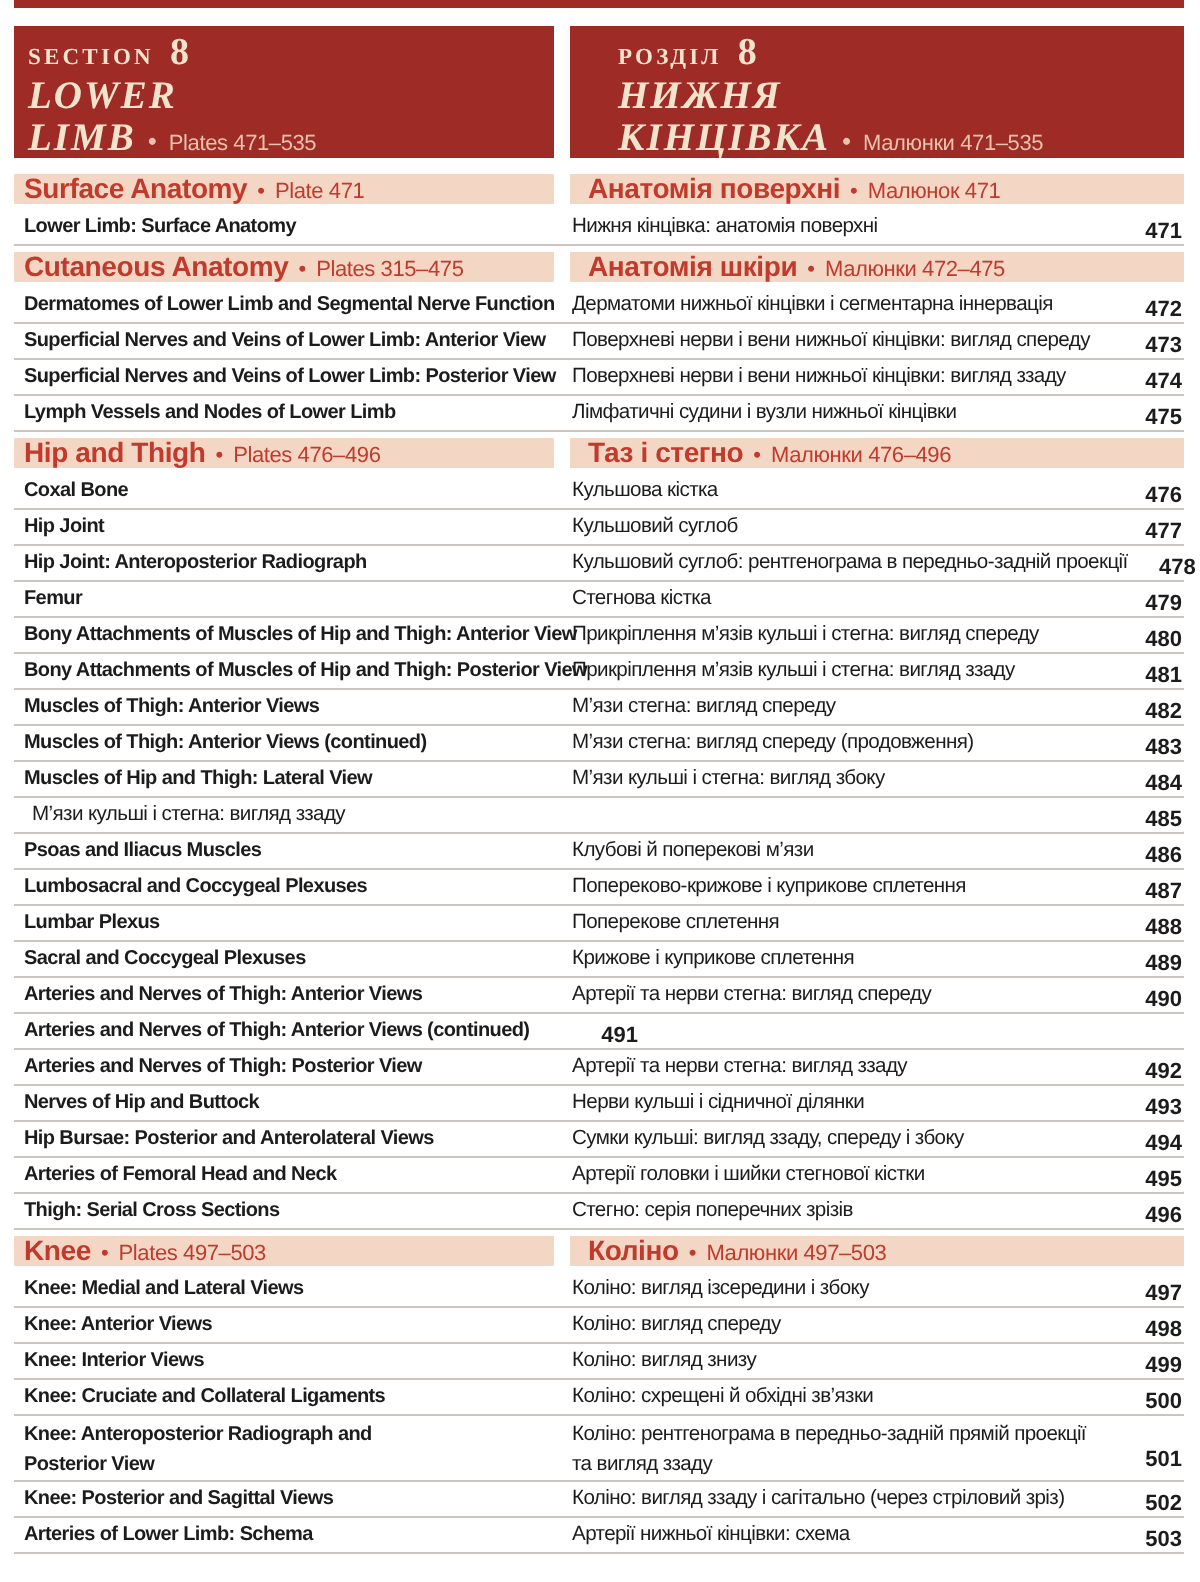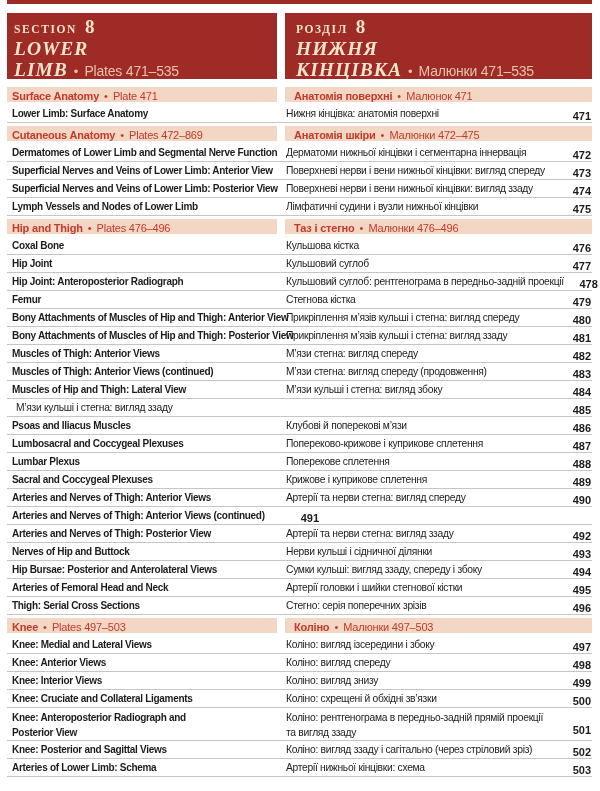--- a/index.html
+++ b/index.html
@@ -20,38 +20,38 @@
     color:var(--text-color);
   }
   .page{position:relative;width:600px;height:791px;background:var(--page-bg);}
   .top-strip{margin-left:7px;width:585px;height:4px;background:var(--header-bg);}
 
   
   .header{display:flex;margin:9px 8px 0 7px;height:66px;}
   .header-block{background:var(--header-bg);box-sizing:border-box;padding:5px 0 0 7px;}
   .header-left{width:270px;}
   .header-gap{width:8px;background:var(--page-bg);}
-  .header-right{flex:1;padding-left:11px;}
+  .header-right{flex:1;padding-left:24px;}
   .h-line1{color:var(--header-text);font-family:"Liberation Serif",serif;line-height:18px;white-space:nowrap;}
   .section-word{font-size:11.5px;font-weight:bold;letter-spacing:1.6px;}
   .section-num{font-size:19px;font-weight:bold;margin-left:4px;}
   .h-title{font-family:"Liberation Serif",serif;font-weight:bold;font-size:19.5px;
            letter-spacing:1px;line-height:21px;color:var(--header-text);white-space:nowrap;font-style:italic;}
   .h-title-row{display:flex;align-items:baseline;white-space:nowrap;}
   .h-bullet{color:var(--header-subtext);font-size:13px;margin:0 6px;}
-  .h-plates{font-size:14px;color:var(--header-subtext);letter-spacing:-0.2px;}
+  .h-plates{font-size:11px;color:var(--header-subtext);letter-spacing:-0.2px;}
 
   
   .toc{margin-top:8px;}
   .band{display:flex;height:15px;line-height:15px;margin:3px 0;}
   .band-left{margin-left:7px;width:270px;box-sizing:border-box;padding-left:5px;
              background:var(--band-bg);white-space:nowrap;}
   .band-gap{width:8px;flex-shrink:0;}
   .band-right{flex:1;margin-right:8px;background:var(--band-bg);padding-left:9px;white-space:nowrap;}
-  .band-title{color:var(--accent-red);font-weight:bold;font-size:11px;letter-spacing:-0.2px;}
+  .band-title{color:var(--accent-red);font-weight:bold;font-size:14px;letter-spacing:-0.2px;}
   .band-bullet{color:var(--accent-red);font-size:11px;margin:0 5px;}
   .band-plates{color:var(--accent-red);font-size:11px;letter-spacing:-0.2px;text-align:right;}
 
   .row{display:flex;align-items:flex-end;box-sizing:border-box;height:18px;
        margin:0 8px 0 7px;border-bottom:1px solid var(--divider);}
   .c-en{width:270px;flex-shrink:0;box-sizing:border-box;padding-left:5px;
         font-weight:bold;font-size:10px;letter-spacing:-0.3px;line-height:16px;
         white-space:nowrap;overflow:visible;}
   .c-gap{width:8px;flex-shrink:0;}
   .c-uk{flex:1;font-size:10.3px;letter-spacing:-0.3px;line-height:16px;
@@ -110,21 +110,21 @@
 
   <div class="row">
     <div class="c-en">Lower Limb: Surface Anatomy</div>
     <div class="c-gap"></div>
     <div class="c-uk">Нижня кінцівка: анатомія поверхні</div>
     <div class="c-num">471</div>
   </div>
 
   <div class="band">
     <div class="band-left">
-      <span class="band-title bt-en">Cutaneous Anatomy</span><span class="band-bullet">•</span><span class="band-plates bp-en">Plates 472–869</span>
+      <span class="band-title bt-en">Cutaneous Anatomy</span><span class="band-bullet">•</span><span class="band-plates bp-en">Plates 315–475</span>
     </div>
     <div class="band-gap"></div>
     <div class="band-right">
       <span class="band-title bt-uk">Анатомія шкіри</span><span class="band-bullet">•</span><span class="band-plates bp-uk">Малюнки 472–475</span>
     </div>
   </div>
 
   <div class="row">
     <div class="c-en">Dermatomes of Lower Limb and Segmental Nerve Function</div>
     <div class="c-gap"></div>

